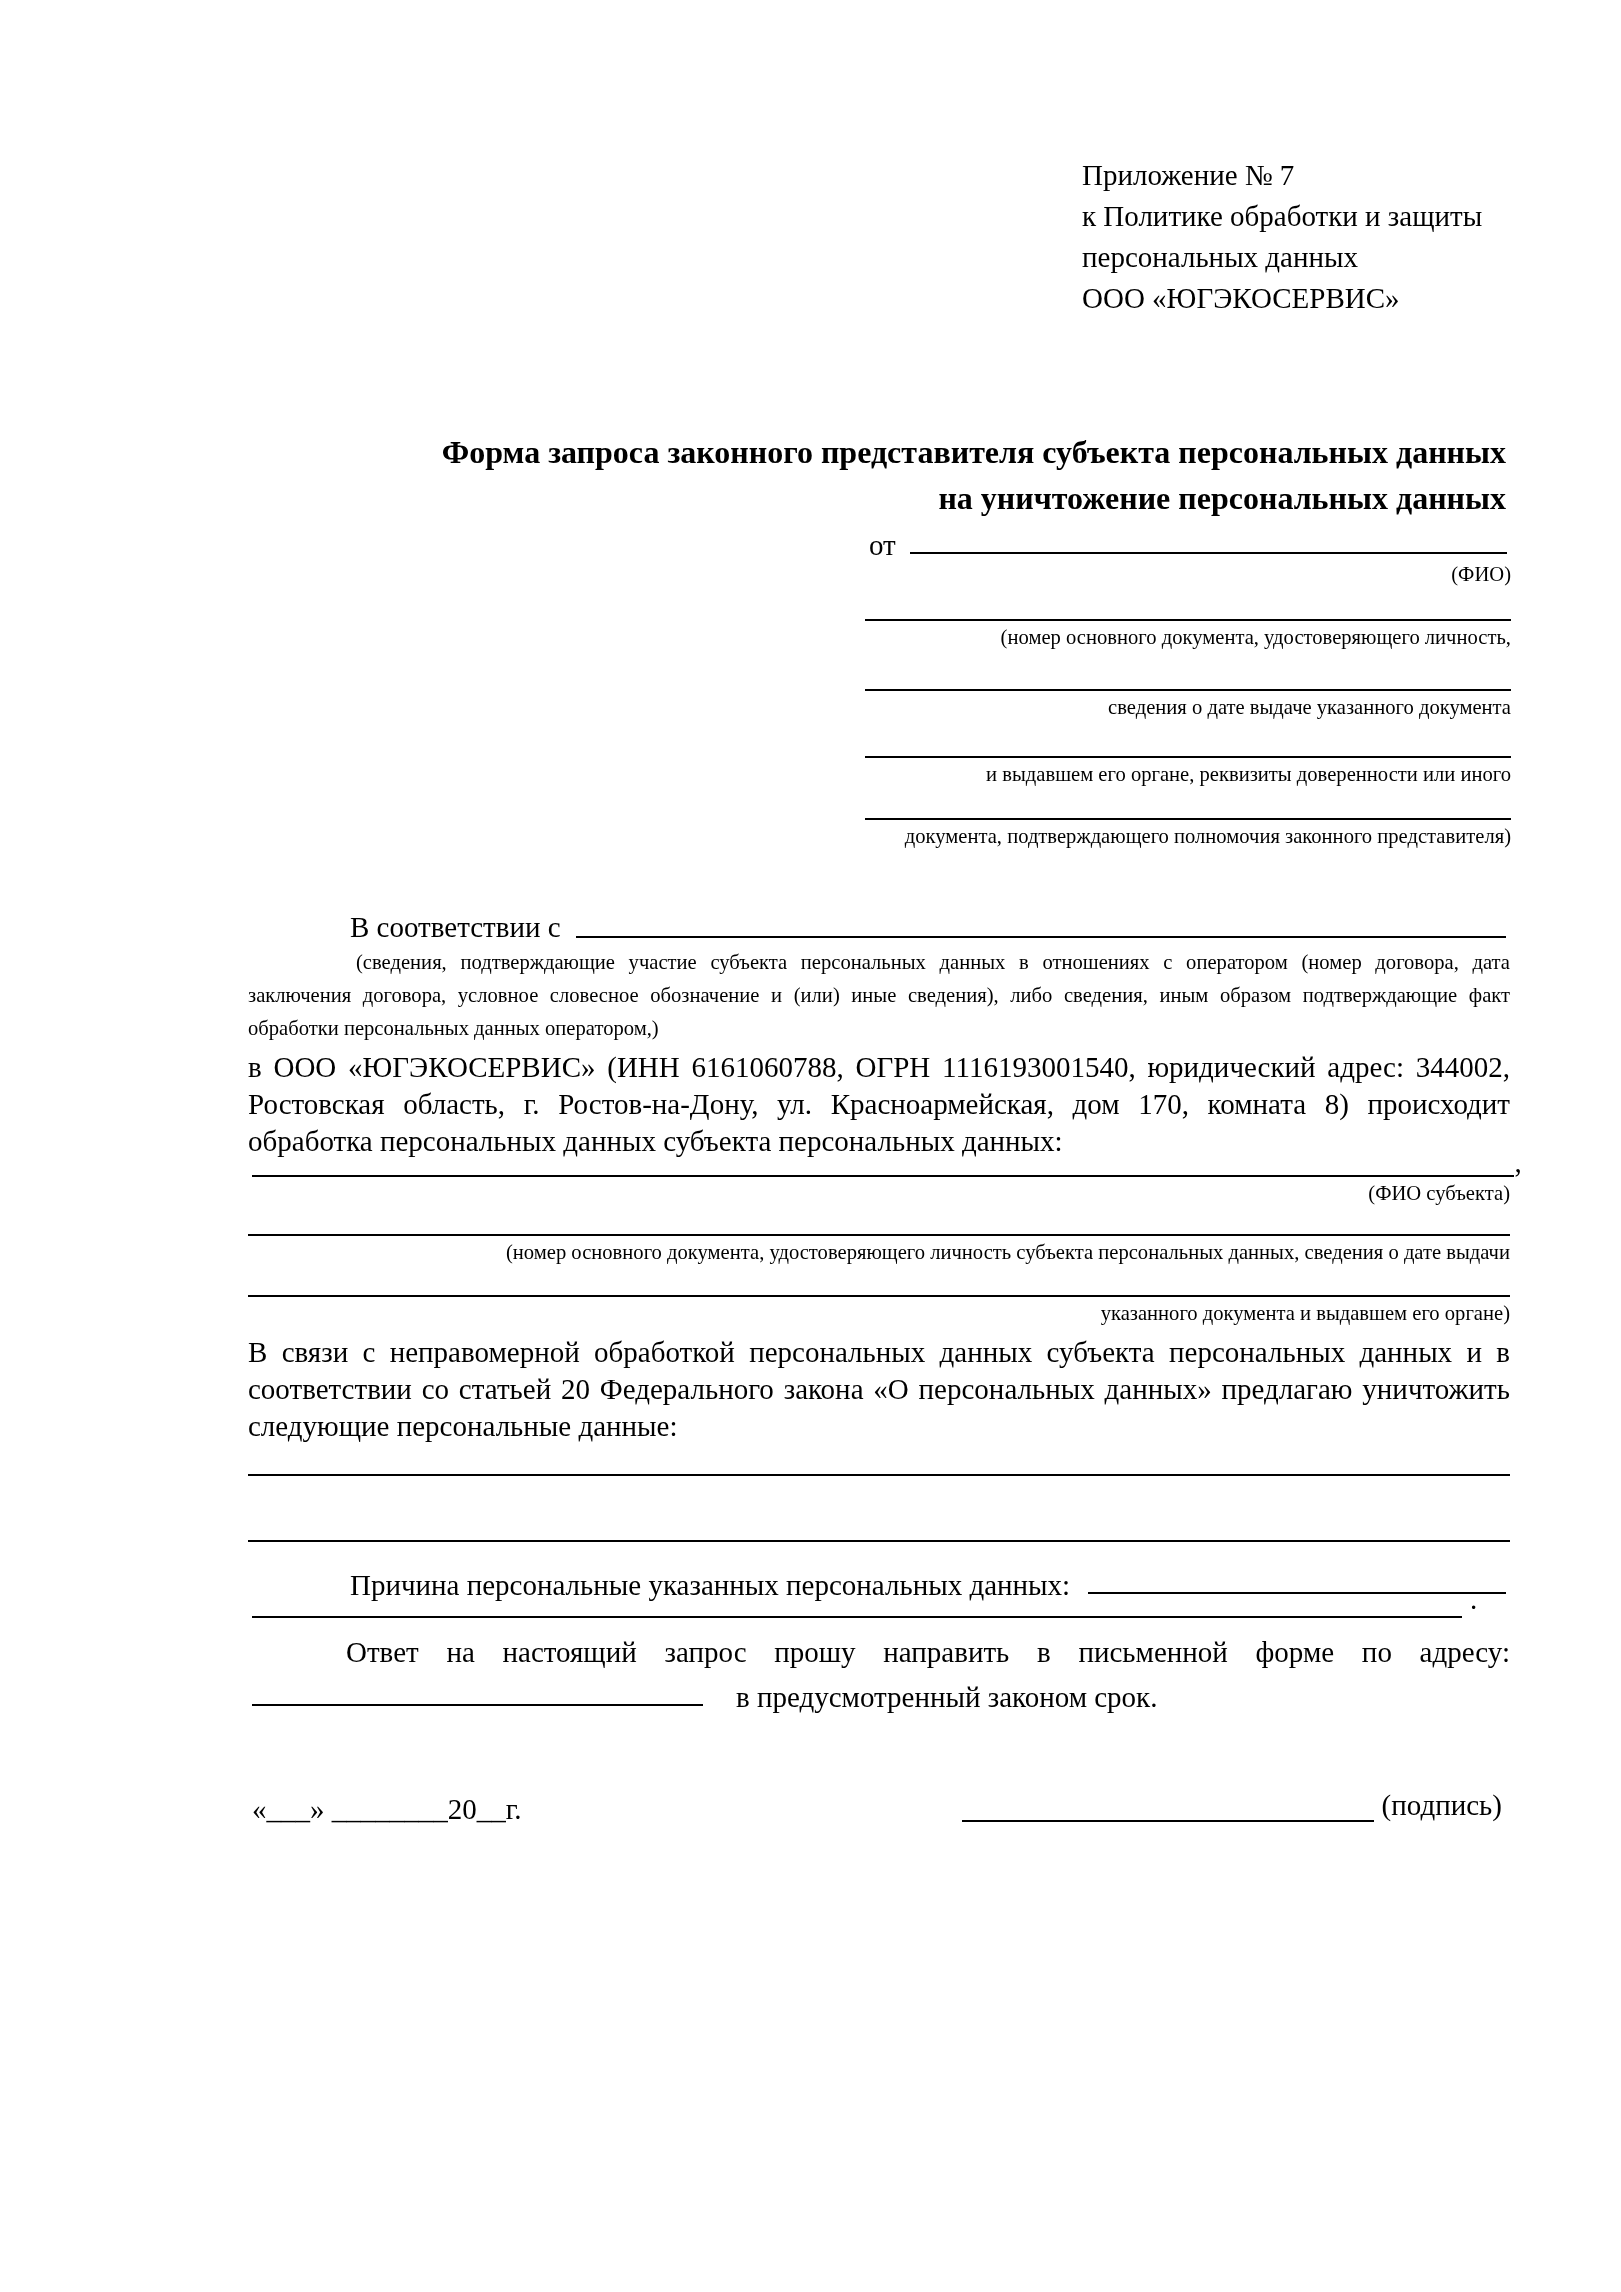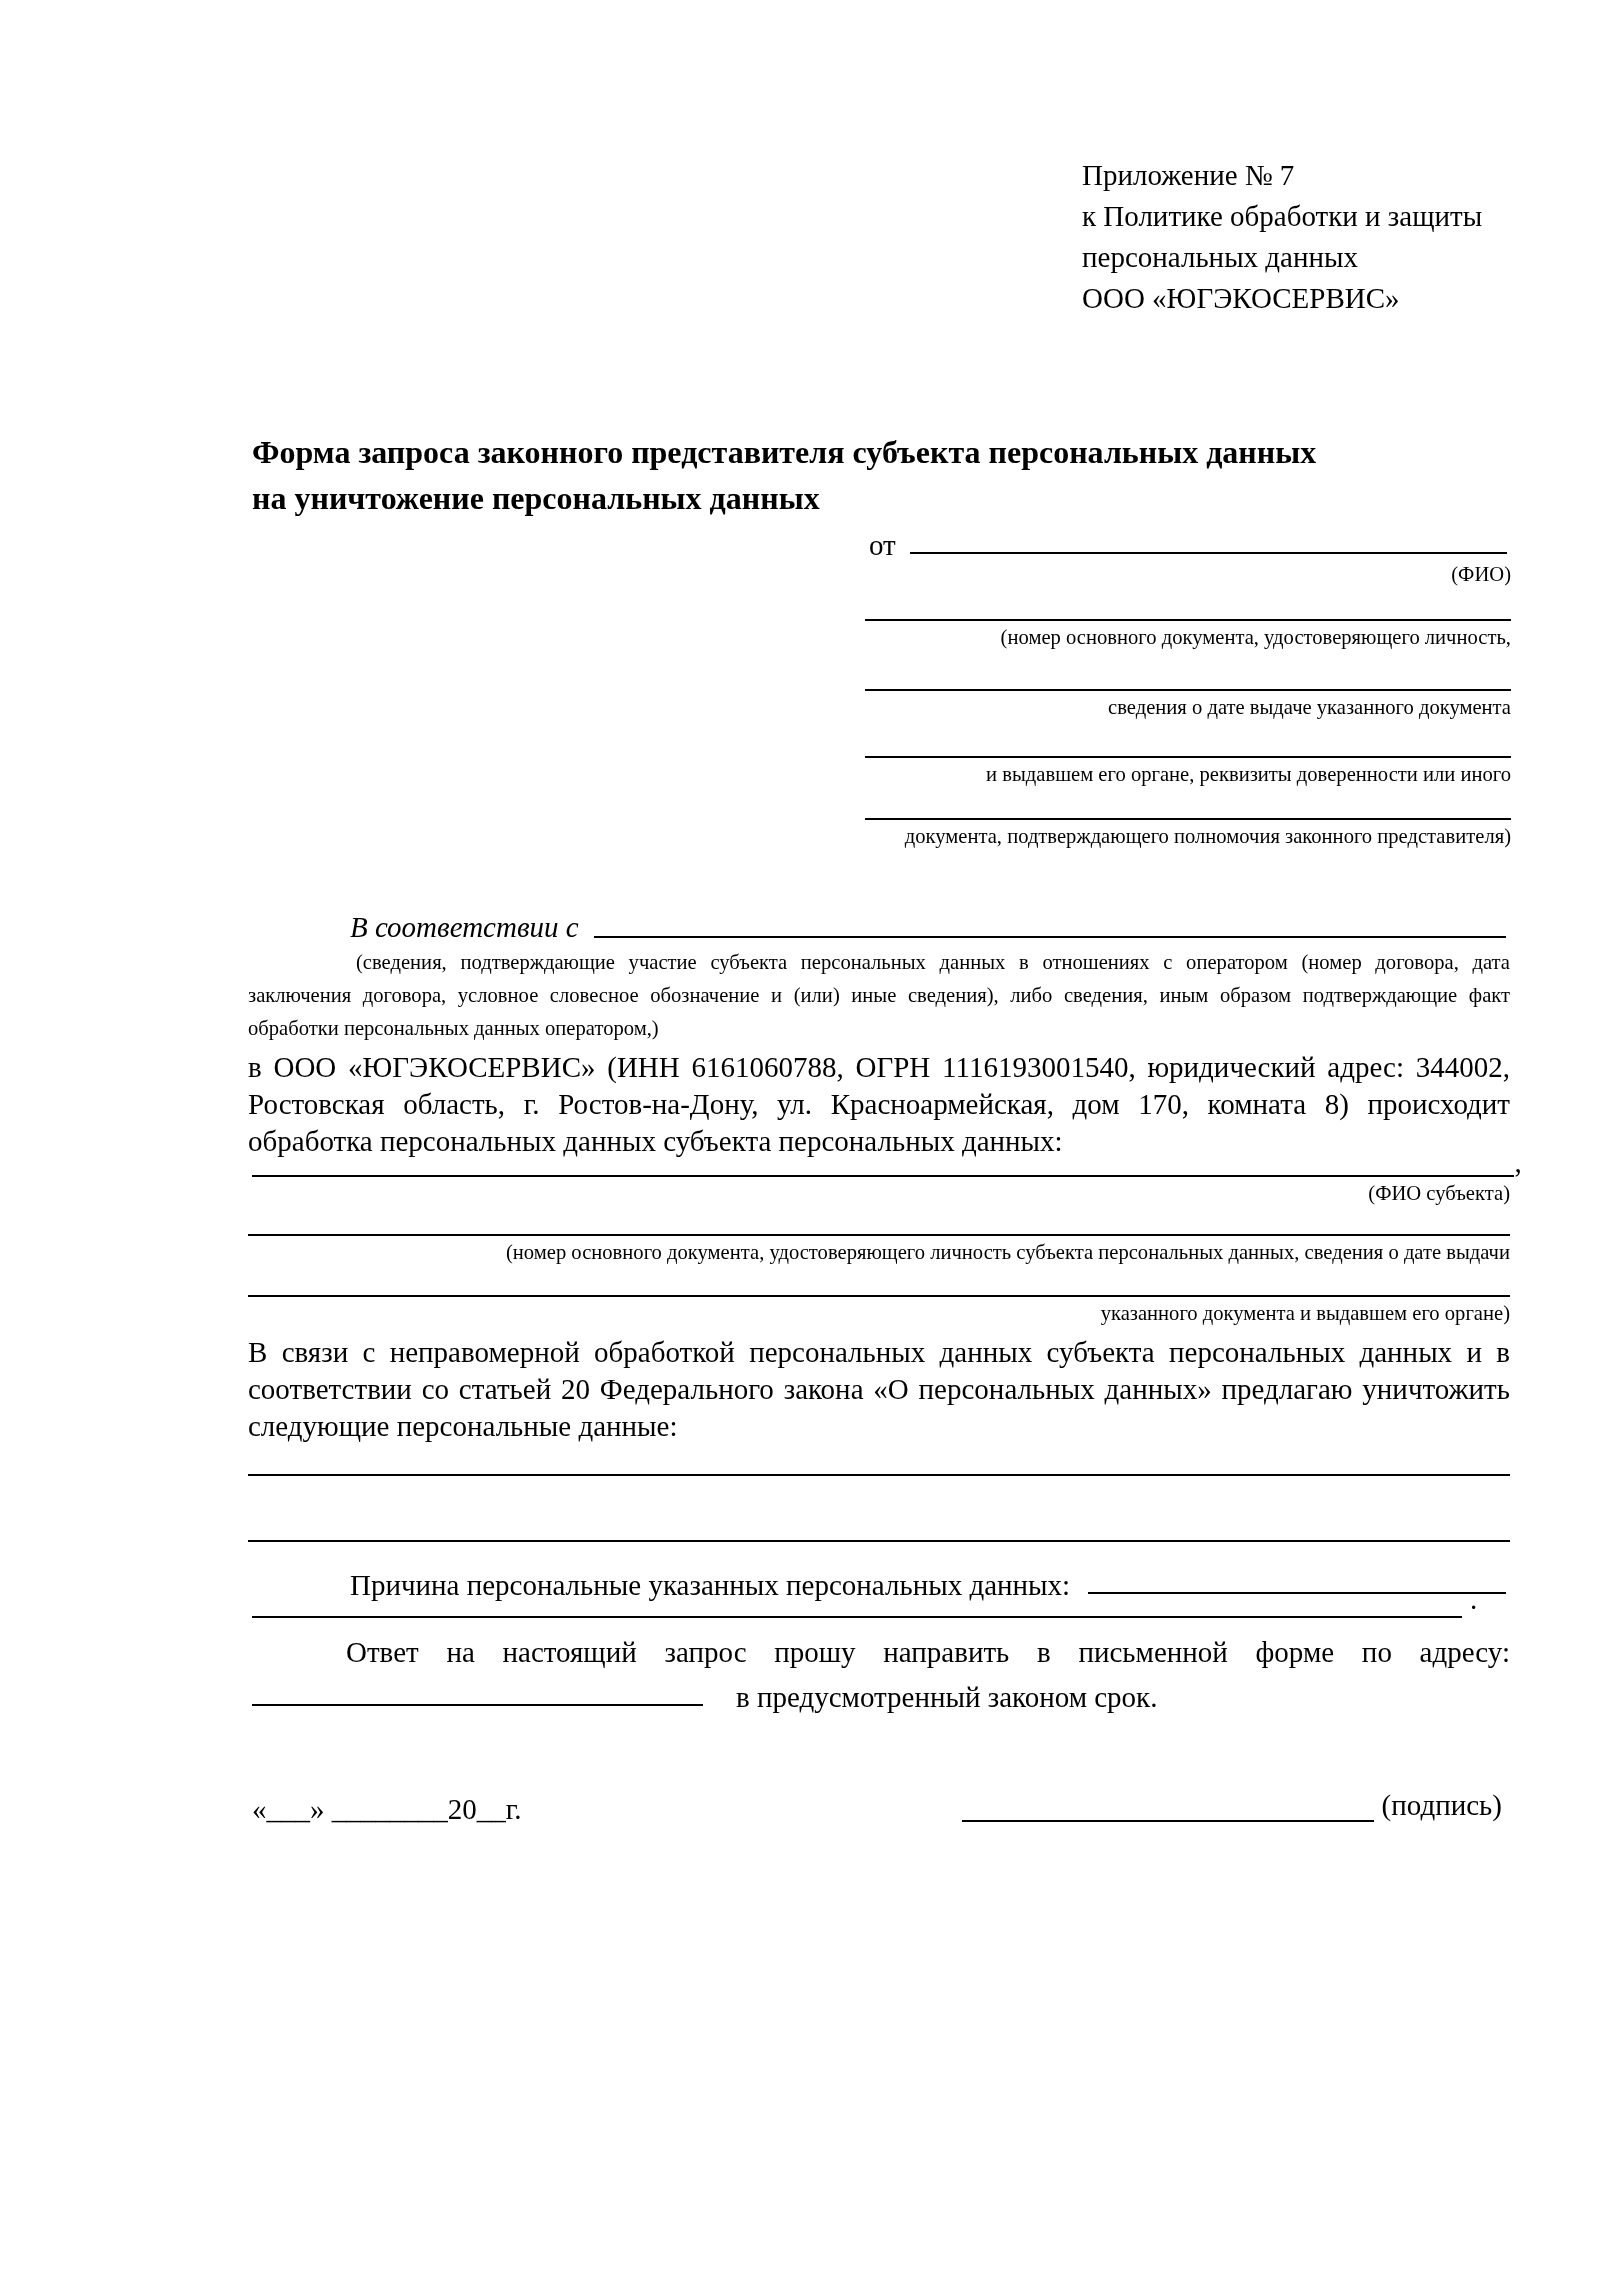--- a/index.html
+++ b/index.html
@@ -10,35 +10,35 @@
     background:#fff; color:#000;
     font-family:"Liberation Serif", serif;
     font-size:29px; line-height:37px;
     padding-left:232px; padding-right:119px;
     overflow:hidden;
   }
   
   .header-note { margin-top:145px; margin-left:834px; width:441px; }
   .header-note div { line-height:37px; }
   
-  .doc-title { margin-top:114px; text-align:left; font-weight:bold; font-size:32px; line-height:42px; }
+  .doc-title { margin-top:114px; text-align:right; font-weight:bold; font-size:32px; line-height:42px; }
   
   .addr-col { margin-left:617px; width:654px; }
   .addr-to { margin-top:5.9px; line-height:37px; }
   .lrow { display:flex; }
   .fill { flex:1; border-bottom:2.9px solid #000; }
   .from-row { height:35px; }
   .from-row .from-word { margin-right:9.8px; }
   .cap { font-size:20.6px; line-height:25.5px; }
   .center { text-align:right; }
   .uline { border-bottom:2.9px solid #000; height:0; }
   .mt32 { margin-top:31px; } .mt40 { margin-top:39px; } .mt36 { margin-top:35px; }
   
   .accordance-row { margin-top:55px; padding-left:98px; height:37px; }
-  .accordance-row .lead { margin-right:11.8px; white-space:nowrap;font-style:italic; }
+  .accordance-row .lead { margin-right:11.8px; white-space:nowrap; }
   .caption-par { font-size:20.6px; line-height:33px; text-indent:108px; text-align:justify; }
   .par { text-align:justify; line-height:37px; }
   .comma-row { position:relative; margin-top:15.7px; }
   .comma-row .uline { width:100%; }
   .comma-row .comma { position:absolute; right:-15.7px; bottom:-7.8px; }
   .request-par { margin-top:7.8px; }
   .blank1 { margin-top:29px; } .blank2 { margin-top:64px; }
   .reason-row { margin-top:21.6px; padding-left:98px; height:35px; }
   .reason-row .lead { margin-right:13.7px; white-space:nowrap; }
   .period-row { margin-top:3.9px; height:19.6px; display:flex; align-items:flex-end; }

